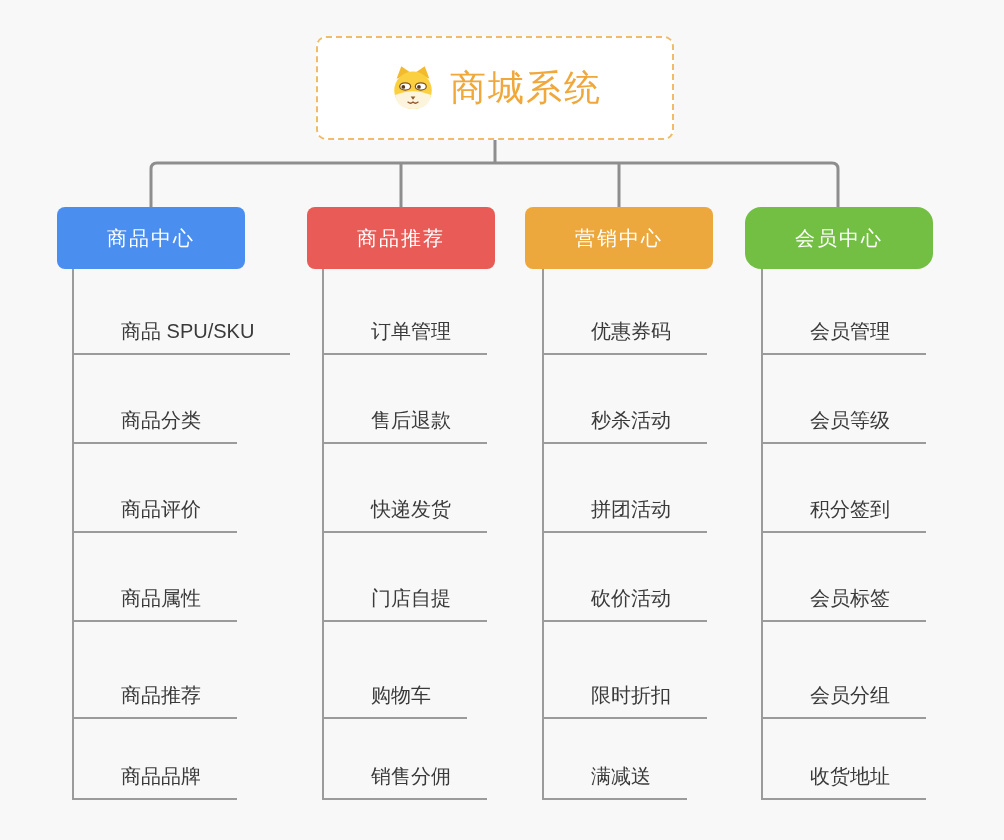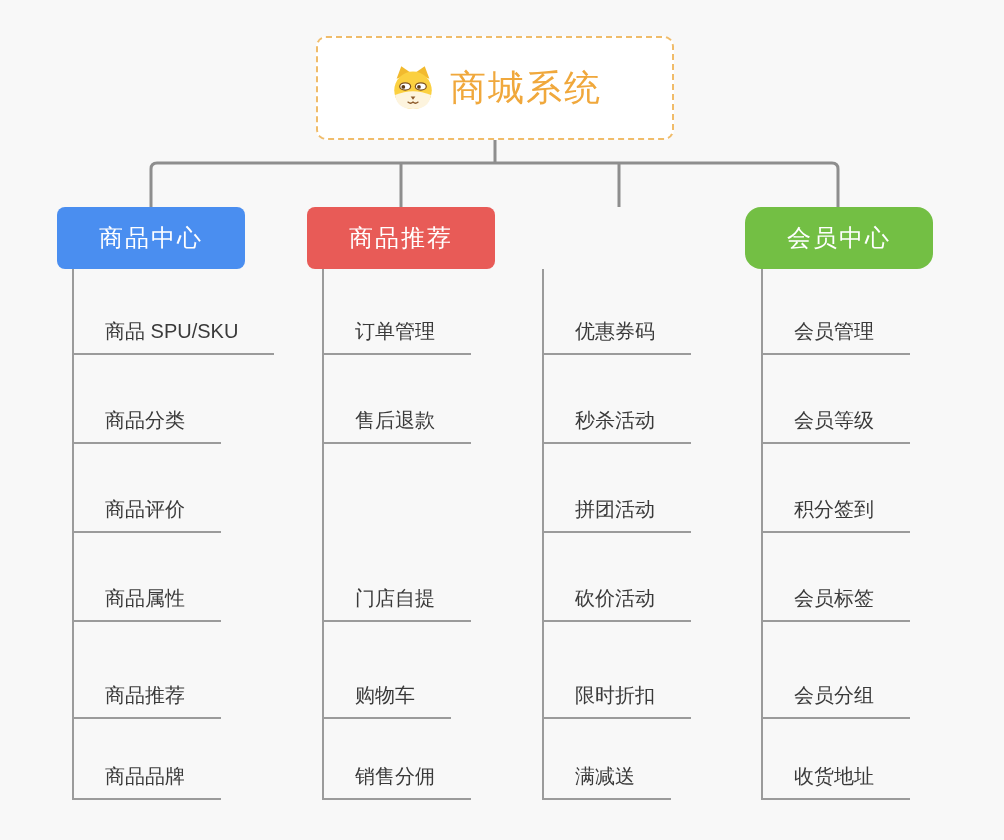--- a/index.html
+++ b/index.html
@@ -25,34 +25,34 @@
   .dog-icon{width:50px;height:50px;display:block;}
 
   
   .branch-header{
     position:absolute;top:207px;width:188px;height:62px;
     border-radius:8px;
     display:flex;align-items:center;justify-content:center;
     cursor:default;
   }
   .branch-label{
-    font-size:24px;color:#FFFFFF;letter-spacing:2px;white-space:nowrap;
+    font-size:20px;color:#FFFFFF;letter-spacing:2px;white-space:nowrap;
   }
   .bh-1{left:57px;}
   .bh-2{left:307px;}
   .bh-3{left:525px;}
   .bh-4{left:745px;}
 
   
   .item{
     position:absolute;
     box-sizing:border-box;
     height:42px;
     display:flex;align-items:flex-end;
-    padding:0 36px 8px 33px;
+    padding:0 36px 8px 49px;
     border-bottom:2px solid #9B9B9B;
     white-space:nowrap;
   }
   .item-label{font-size:20px;color:#3A3A3A;}
   .col1{left:72px;}  .col2{left:322px;} .col3{left:542px;} .col4{left:761px;}
   .row1{top:313px;} .row2{top:402px;} .row3{top:491px;}
   .row4{top:580px;} .row5{top:669px;margin-top:8px;} .row6{top:758px;}
 </style>
 </head>
 <body>
@@ -91,20 +91,23 @@
     </span>
     <span class="root-label">商城系统</span>
   </div>
 
   <div class="branch-header bh-1" style="background-color: rgb(74, 142, 240);">
     <span class="branch-label">商品中心</span>
   </div>
   <div class="branch-header bh-2" style="background-color: rgb(232, 91, 87);">
     <span class="branch-label">商品推荐</span>
   </div>
+  <div class="branch-header bh-3" style="background-color: rgb(236, 168, 61);">
+    <span class="branch-label">营销中心</span>
+  </div>
   <div class="branch-header bh-4" style="background-color: rgb(115, 191, 68); border-radius: 16px;">
     <span class="branch-label">会员中心</span>
   </div>
 
   <div class="item col1 row1">
       <span class="item-label">商品 SPU/SKU</span>
     </div>
   <div class="item col1 row2">
       <span class="item-label">商品分类</span>
     </div>
@@ -119,20 +122,23 @@
     </div>
   <div class="item col1 row6">
       <span class="item-label">商品品牌</span>
     </div>
 
   <div class="item col2 row1">
       <span class="item-label">订单管理</span>
     </div>
   <div class="item col2 row2">
       <span class="item-label">售后退款</span>
+    </div>
+  <div class="item col2 row3">
+      <span class="item-label">快递发货</span>
     </div>
   <div class="item col2 row4">
       <span class="item-label">门店自提</span>
     </div>
   <div class="item col2 row5">
       <span class="item-label">购物车</span>
     </div>
   <div class="item col2 row6">
       <span class="item-label">销售分佣</span>
     </div>

